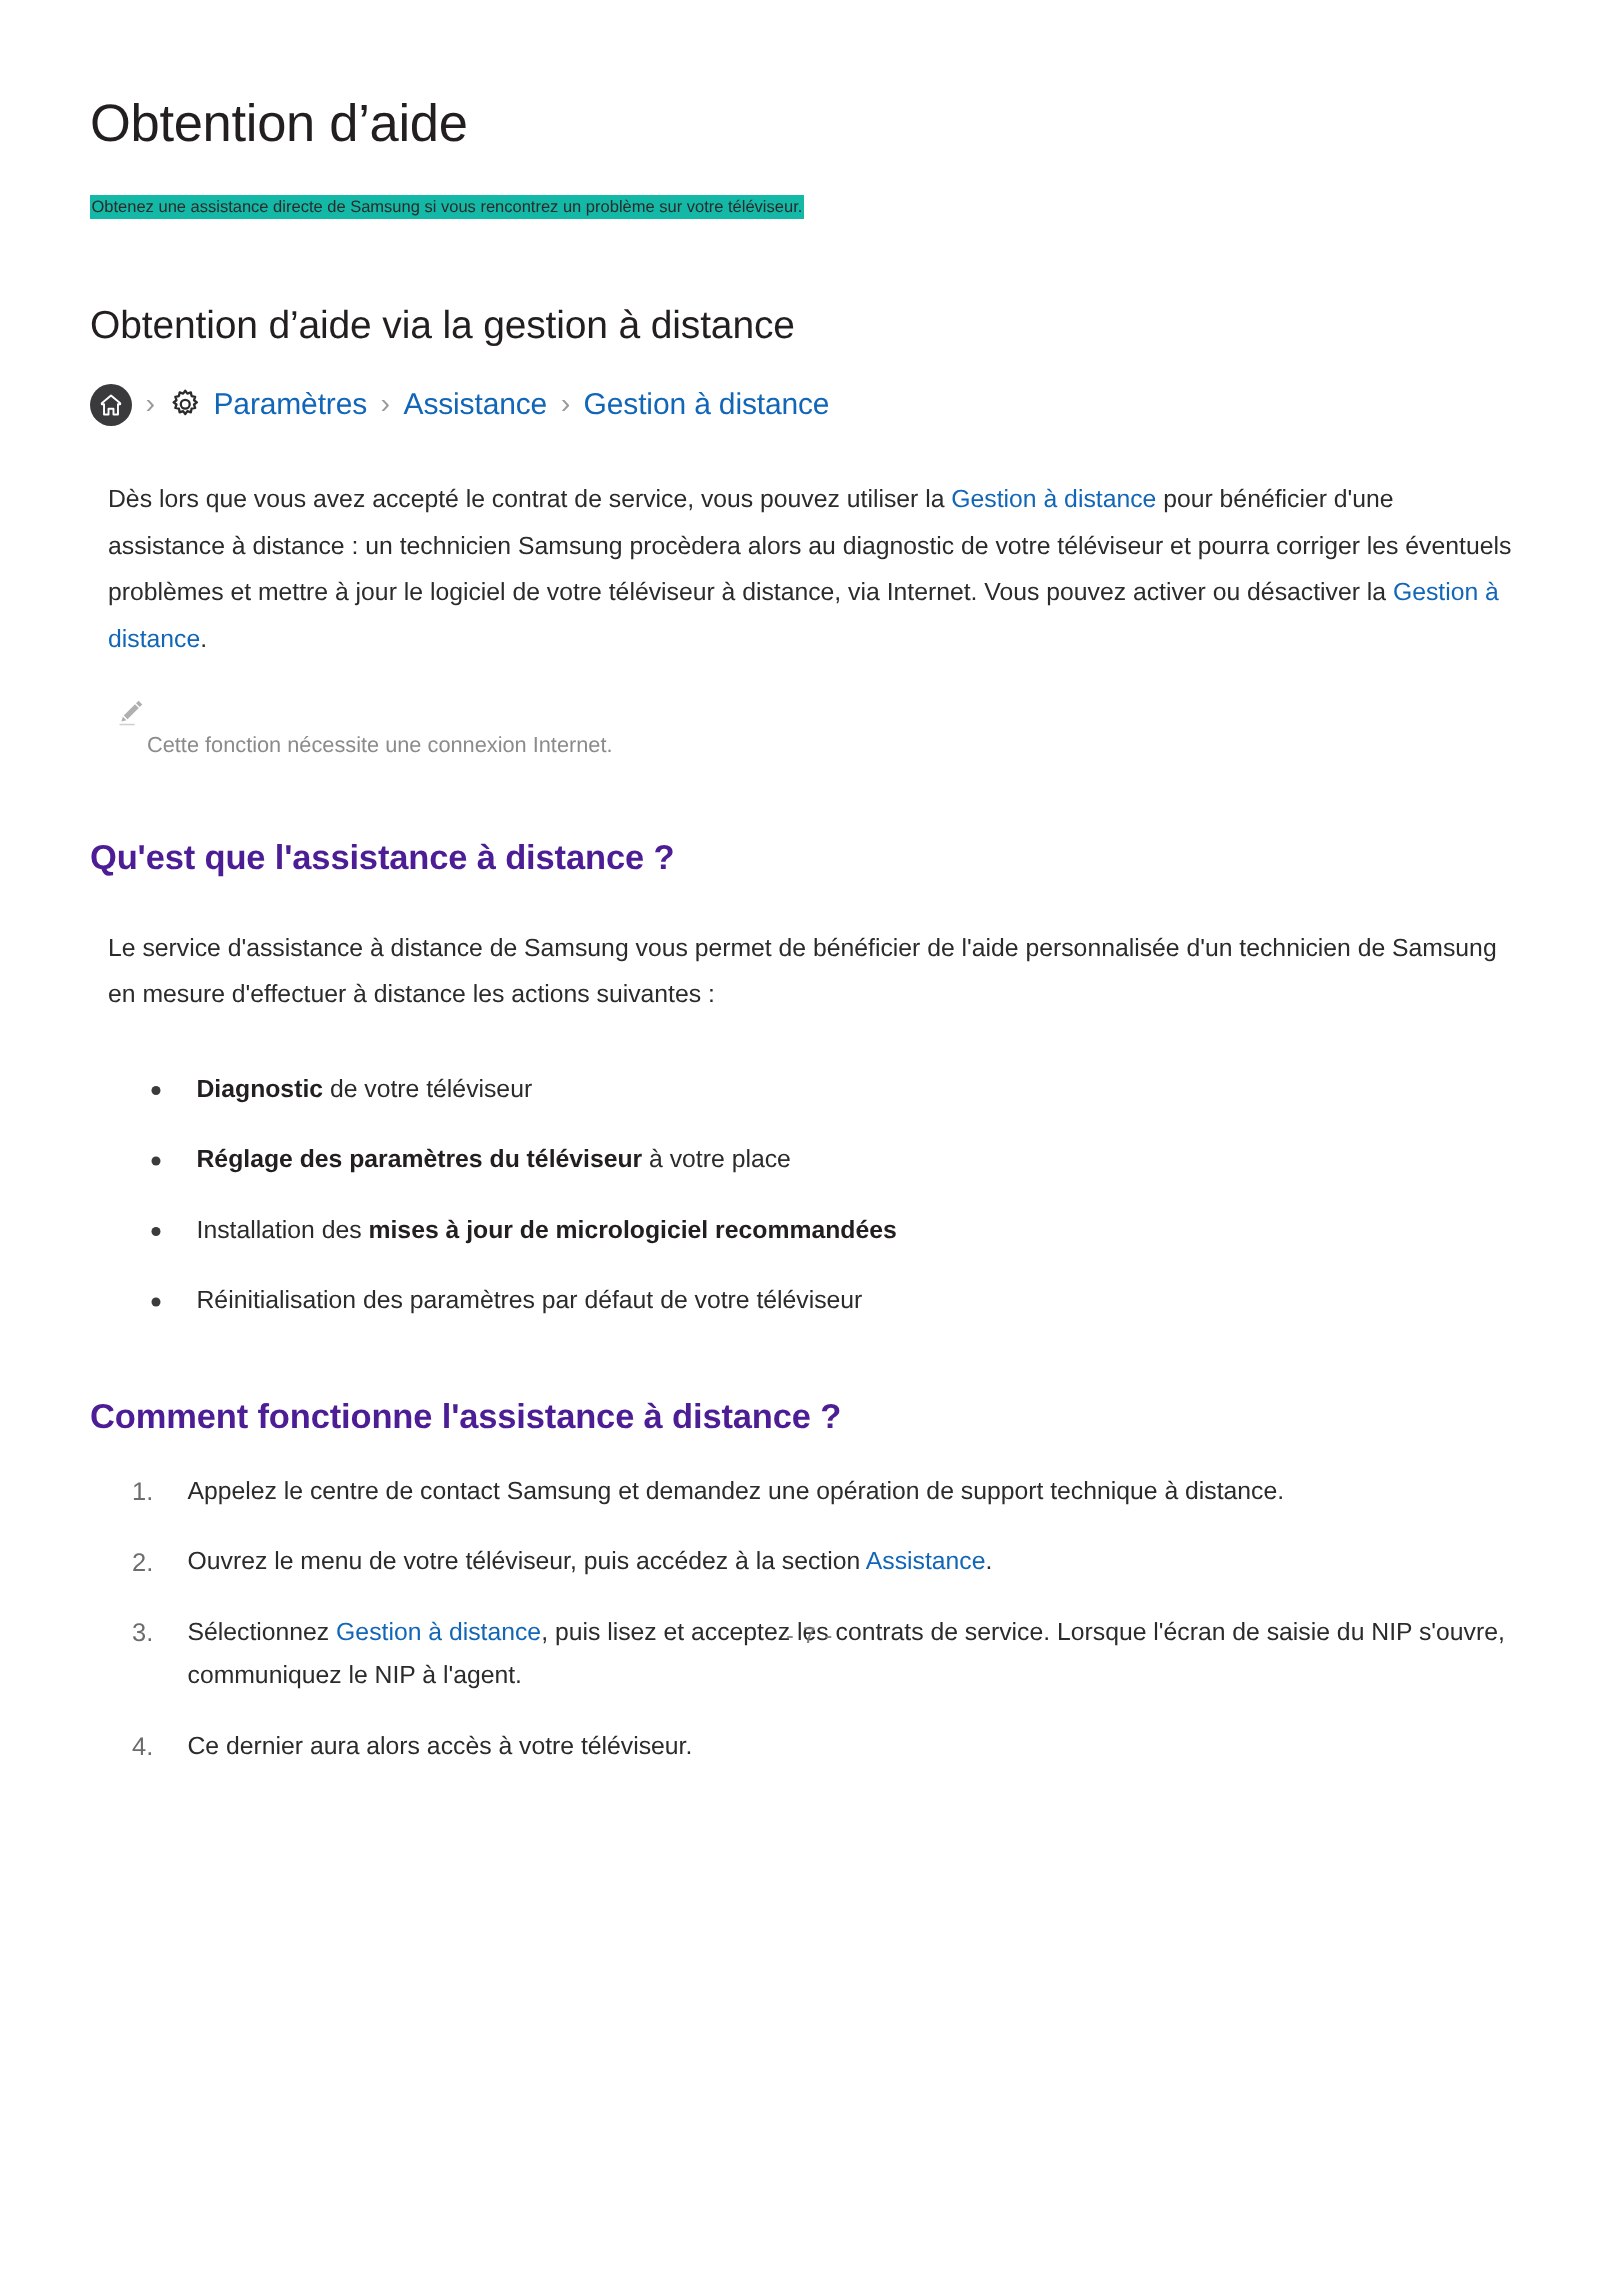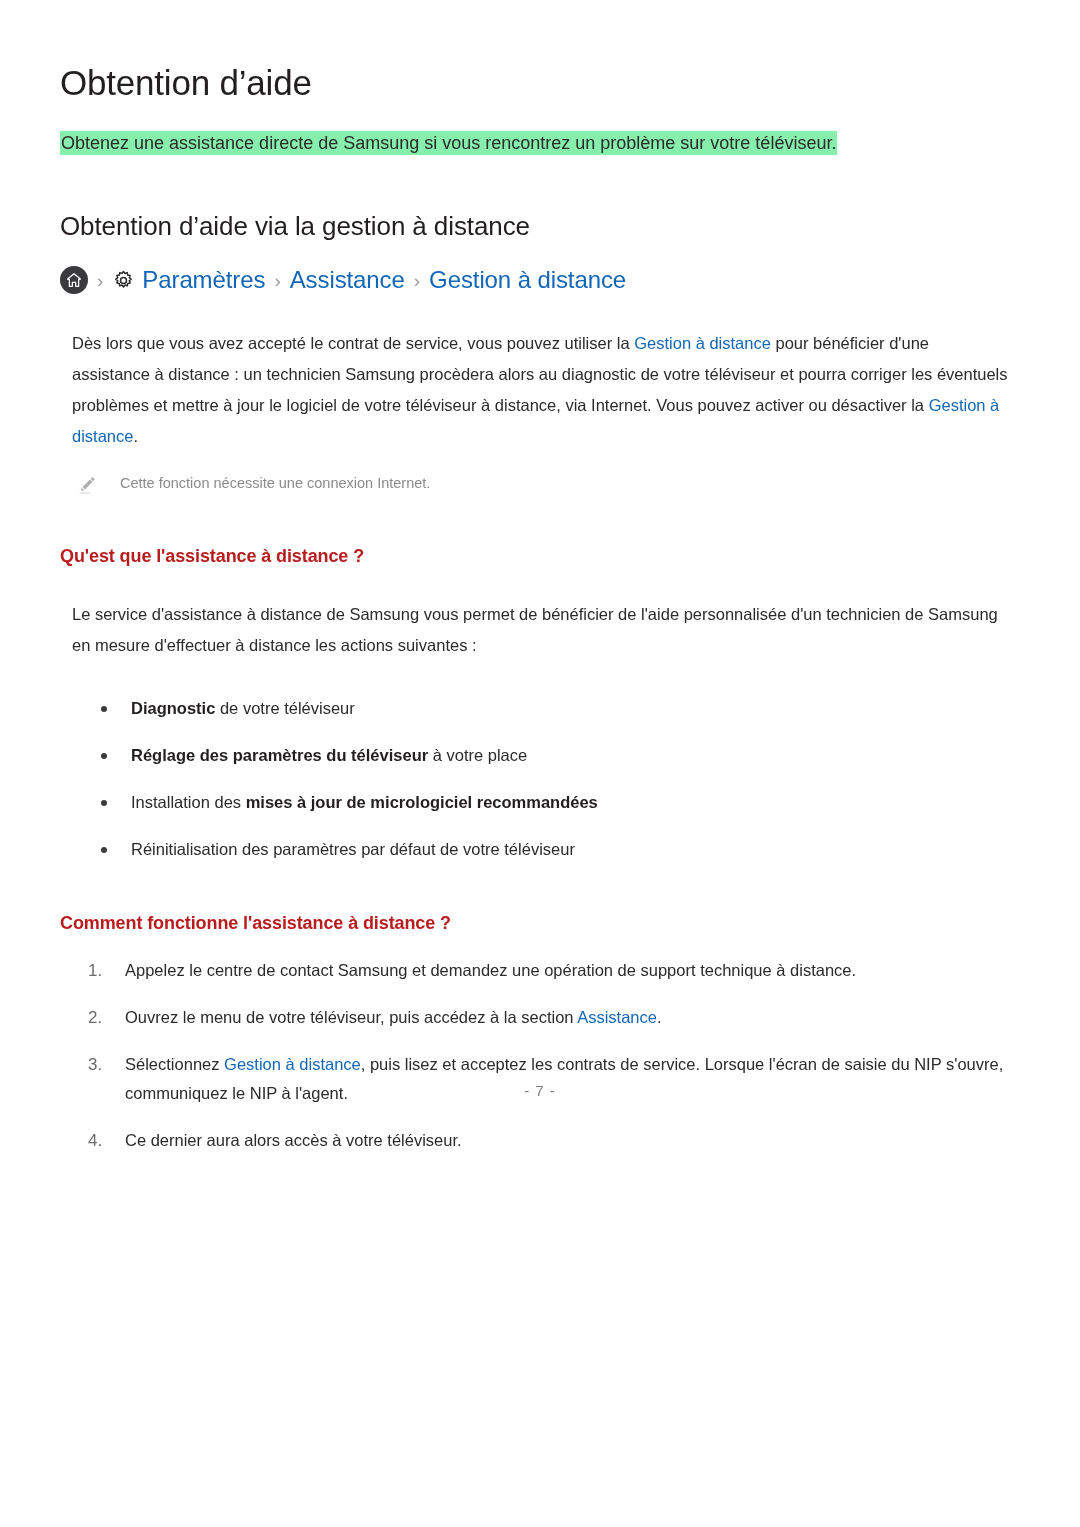--- a/index.html
+++ b/index.html
@@ -34,24 +34,24 @@
     letter-spacing: -0.2px;
     color: #231f20;
     line-height: 1.2;
   }
   .subtitle-wrap {
     margin-top: 26px;
     font-size: 0;
   }
   .subtitle {
     display: inline;
-    font-size: 18px;
+    font-size: 11px;
     line-height: 1.5;
     color: #2b2b2b;
-    background: #86efac;
+    background: #14b8a6;
     box-decoration-break: clone;
     -webkit-box-decoration-break: clone;
     padding: 2px 1px;
   }
   .section-title {
     margin: 0;
     padding-top: 54px;
     font-size: 26px;
     font-weight: 400;
     color: #231f20;
@@ -88,21 +88,21 @@
   }
   .bc-gear {
     display: inline-flex;
     align-items: center;
     margin-right: 7px;
     flex: none;
   }
   .bc-gear svg { display: block; }
   .bc-link {
     color: #1266b8;
-    font-size: 24px;
+    font-size: 20px;
     line-height: 1;
     letter-spacing: -0.1px;
   }
 
   
   .para {
     margin: 12px;
     padding-top: 22px;
     font-size: 16.5px;
     line-height: 31px;
@@ -115,42 +115,43 @@
     text-decoration: none;
   }
   .bold { font-weight: 700; color: #231f20; }
 
   
   .note {
     display: flex;
     align-items: flex-start;
     margin-top: 20px;
     padding-left: 16px;
+    flex-direction: column;
   }
   .note-icon {
     width: 22px;
     height: 22px;
     flex: none;
     margin-top: 2px;
   }
   .note-icon svg { display: block; }
   .note-text {
     margin-left: 22px;
     font-size: 14.5px;
     line-height: 22px;
     color: #8b8b8b;
   }
 
   
   .sub-head {
     margin: 0;
     padding-top: 50px;
-    font-size: 18px;
+    font-size: 23px;
     font-weight: 700;
-    color: #b91c1c;
+    color: #4c1d95;
     letter-spacing: -0.1px;
   }
 
   
   ul.bullets {
     list-style: none;
     margin: 0;
     padding: 14px 0 0 0;
   }
   ul.bullets > li {

